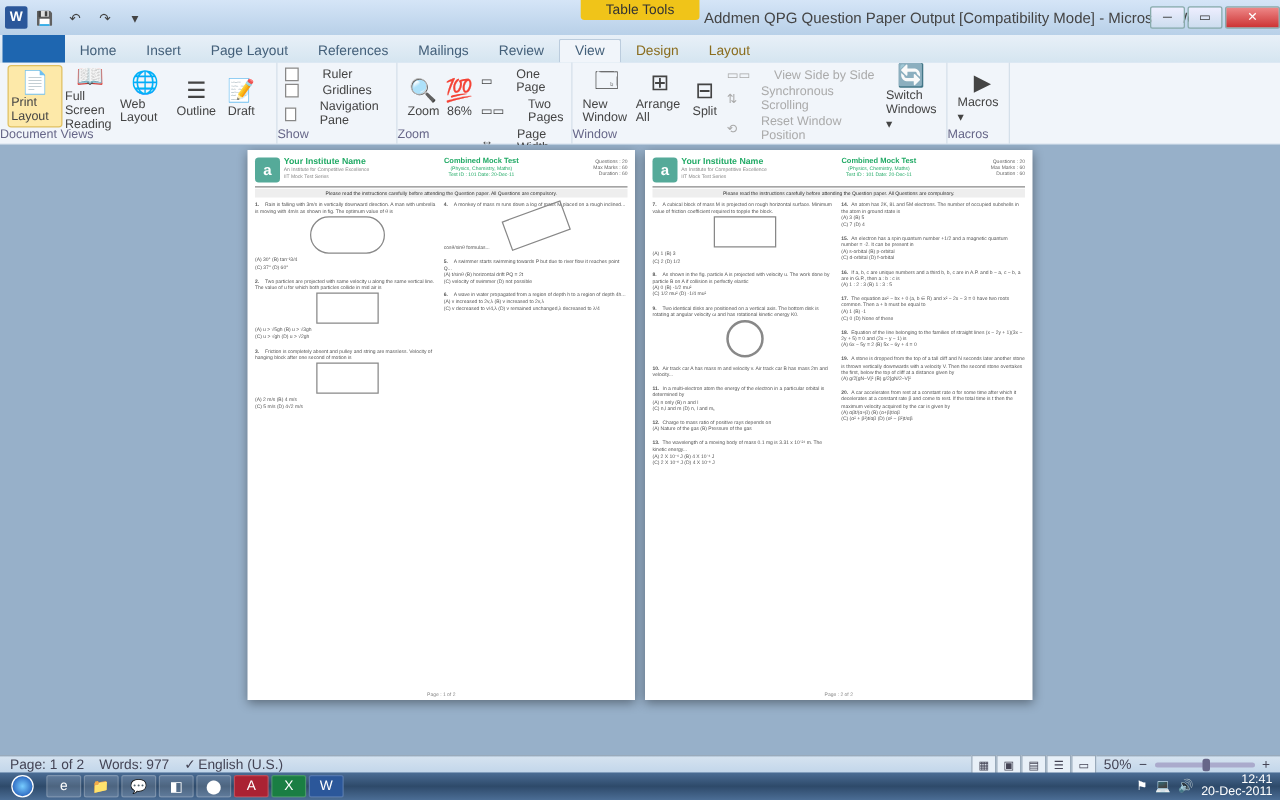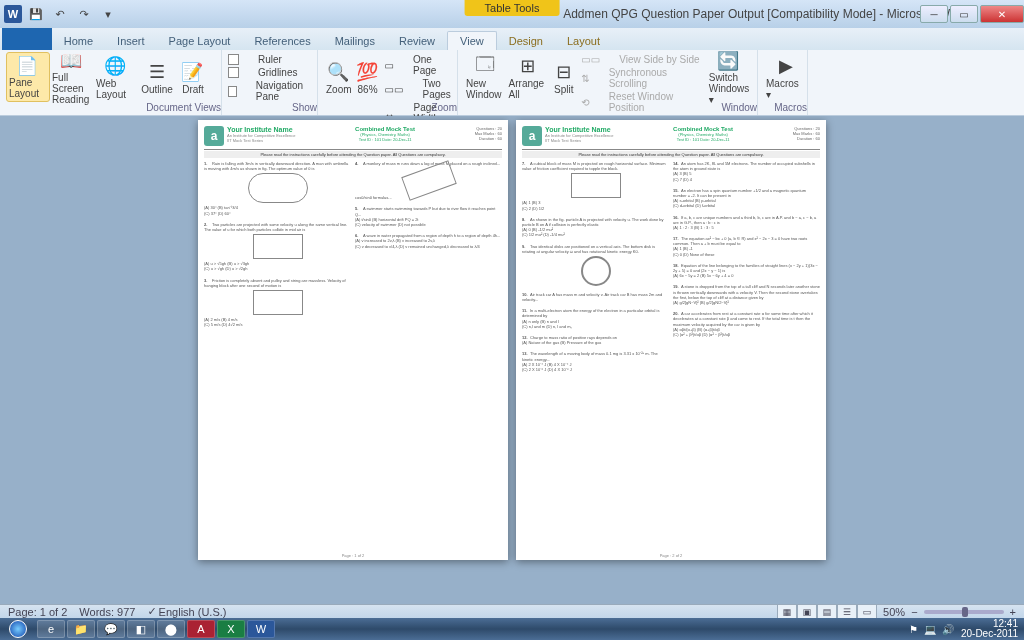--- a/index.html
+++ b/index.html
@@ -13,21 +13,21 @@
 .win-btns{position:absolute;right:0;display:flex}
 .win-btn{width:28px;height:18px;display:flex;align-items:center;justify-content:center;font-size:10px;border:1px solid #8aa;background:linear-gradient(#eef,#cde);margin-left:2px;border-radius:2px}
 .win-btn.close{background:linear-gradient(#e88,#c33);color:#fff;width:44px}
 .ribbon-tabs{height:22px;background:linear-gradient(#e8f0f8,#d5e5f0);display:flex;align-items:flex-end;font-size:11px;padding-left:2px}
 .rtab{padding:3px 12px;color:#44607a;cursor:pointer}
 .rtab.file{background:#1e66b0;color:#fff;border-radius:2px 2px 0 0;padding:20px 16px}
 .rtab.active{background:#f1f5fa;border:1px solid #bcd;border-bottom:none;border-radius:2px 2px 0 0;color:#44607a}
 .rtab.ctx{color:#8a6d1e}
 .ribbon-body{height:66px;background:#f1f5fa;border-bottom:1px solid #bcd;display:flex;font-size:10px;color:#444}
 .rgroup{border-right:1px solid #d5e0ea;padding:2px 6px;display:flex;flex-direction:column;position:relative}
-.rgroup-label{position:absolute;bottom:2px;left:0;right:0;text-align:right;font-size:10px;color:#668}
+.rgroup-label{position:absolute;bottom:2px;left:0;right:0;text-align:left;font-size:10px;color:#668}
 .big-btn{display:flex;flex-direction:column;align-items:center;justify-content:center;width:44px;height:50px;padding:2px;cursor:pointer}
 .big-btn.active{background:#fde9a9;border:1px solid #e0c060;border-radius:3px}
 .big-ico{width:24px;height:24px;display:flex;align-items:center;justify-content:center;font-size:18px}
 .btn-row{display:flex}
 .chk-list{display:flex;flex-direction:column;gap:2px;padding-top:2px;font-size:10px}
 .chk-item{display:flex;align-items:center;gap:19px}
 .chk-box{width:11px;height:11px;border:1px solid #888;background:#fff}
 .doc-area{position:absolute;top:116px;bottom:22px;left:0;right:0;background:#97b0c9;overflow:hidden;display:flex;justify-content:center;align-items:flex-start;gap:8px;padding-top:4px}
 .page{width:310px;height:440px;background:#fff;box-shadow:0 2px 8px rgba(0,0,0,.4);padding:6px;font-size:5px;color:#333;position:relative}
 .phdr{display:flex;justify-content:space-between;border-bottom:1px solid #888;padding-bottom:3px}
@@ -90,21 +90,21 @@
   <div class="rtab active">View</div>
   <div class="rtab ctx">Design</div>
   <div class="rtab ctx">Layout</div>
 </div>
 
 <div class="ribbon-body">
   <div class="rgroup" style="width:222px">
     <div class="btn-row">
       <div class="big-btn active">
           <div class="big-ico">📄</div>
-          <span>Pane Layout</span>
+          <span>Print Layout</span>
         </div>
       <div class="big-btn">
           <div class="big-ico">📖</div>
           <span>Full Screen Reading</span>
         </div>
       <div class="big-btn">
           <div class="big-ico">🌐</div>
           <span>Web Layout</span>
         </div>
       <div class="big-btn" style="width:38px">

